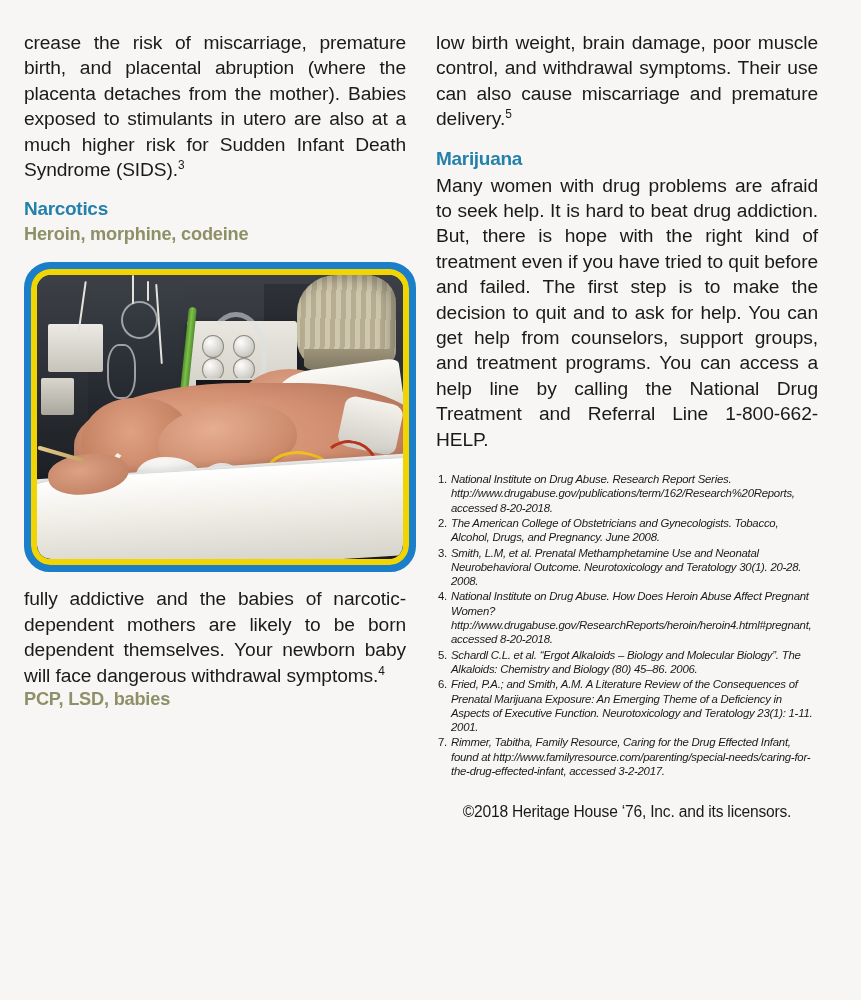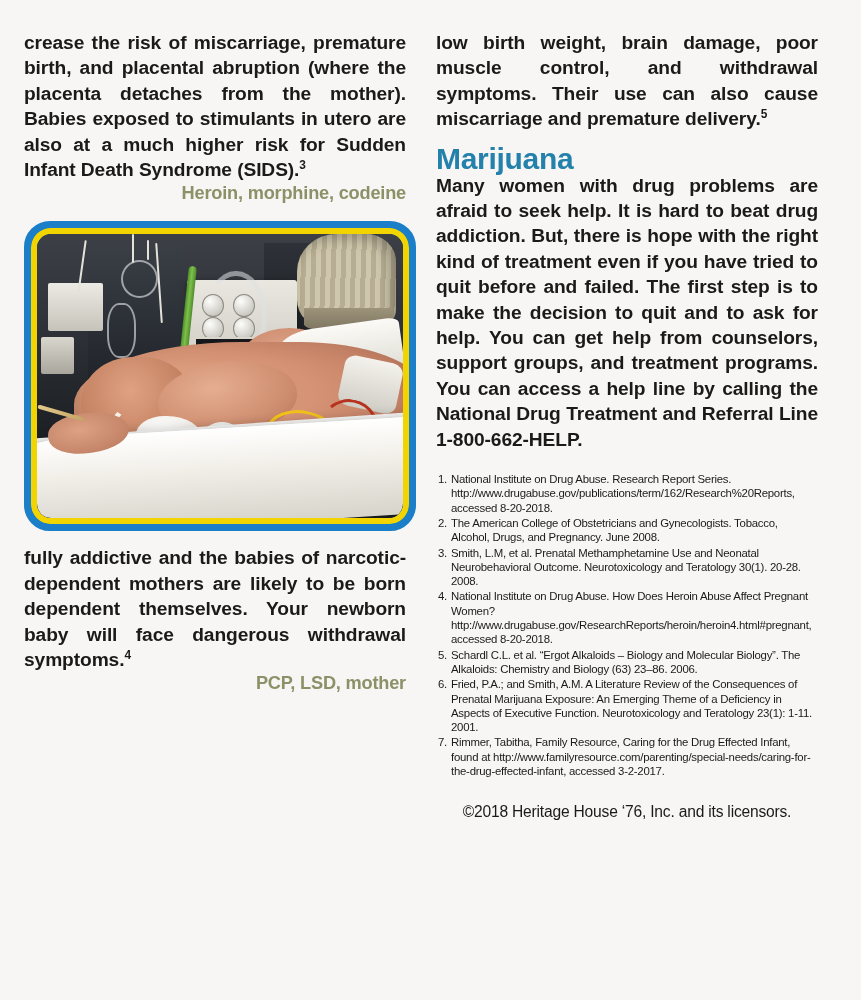--- a/index.html
+++ b/index.html
@@ -31,39 +31,38 @@
 
   
   p.body {
     margin: 0 0 0 0;
     font-size: 19.2px;
     line-height: 25.4px;
     color: #1a1a1a;
     text-align: justify;
     text-justify: inter-word;
     letter-spacing: -0.1px;
-    font-weight: 700;
+    font-weight: 400;
   }
 
   h2.section {
     margin: 13px 0 1px 0;
-    font-size: 30px;
+    font-size: 19px;
     line-height: 27px;
     color: #2381ab;
     font-weight: 700;
     letter-spacing: -0.3px;
   }
   h3.sub {
     margin: 0 0 2px 0;
     font-size: 18.2px;
     line-height: 23px;
     color: #8e9068;
     font-weight: 700;
     letter-spacing: -0.2px;
-    text-align: right;
   }
   sup { font-size: 0.62em; vertical-align: super; line-height: 0; }
 
   
   .photo-wrap {
     margin: 16px 0 14px 0;
     width: 392px;
     height: 310px;
     box-sizing: border-box;
     border: 7px solid #1a7ec8;
@@ -357,20 +356,21 @@
   .ref-num {
     width: 15px;
     flex: 0 0 15px;
     text-align: right;
     padding-right: 4px;
     box-sizing: border-box;
   }
   .ref-text {
     flex: 1 1 auto;
     word-break: break-word;
+    font-style: italic;
   }
 
   
   .footer {
     margin-top: 24px;
     text-align: center;
     font-size: 15.6px;
     line-height: 20.5px;
     color: #1a1a1a;
     letter-spacing: -0.2px;
@@ -379,20 +379,21 @@
 </style>
 </head>
 <body>
 
 <div class="page">
 
   <div class="col">
 
     <p class="body"><span>crease the risk of miscarriage, premature birth, and placental abruption (where the placenta detaches from the mother). Babies exposed to stimulants in utero are also at a much higher risk for Sudden Infant Death Syndrome (SIDS).</span><sup>3</sup></p>
 
+    <h2 class="section">Narcotics</h2>
     <h3 class="sub">Heroin, morphine, codeine</h3>
 
     <div class="photo-wrap">
       <div class="photo-inner">
         <div class="photo">
           <div class="scene"></div>
           <div class="eq-dark-slab"></div>
           <div class="eq-dark-slab2"></div>
           <div class="eq-box-left"></div>
           <div class="eq-box-left2"></div>
@@ -428,21 +429,21 @@
           <div class="tray-edge"></div>
           <div class="tray"></div>
           <div class="finger"></div>
           <div class="stick"></div>
         </div>
       </div>
     </div>
 
     <p class="body"><span>fully addictive and the babies of narcotic-dependent mothers are likely to be born dependent themselves. Your newborn baby will face dangerous withdrawal symptoms.</span><sup>4</sup></p>
 
-    <h3 class="sub">PCP, LSD, mother</h3>
+    <h3 class="sub">PCP, LSD, babies</h3>
   </div>
 
   <div class="col">
 
     <p class="body"><span>low birth weight, brain damage, poor muscle control, and withdrawal symptoms. Their use can also cause miscarriage and premature delivery.</span><sup>5</sup></p>
 
     <h2 class="section">Marijuana</h2>
 
     <p class="body">Many women with drug problems are afraid to seek help. It is hard to beat drug addiction. But, there is hope with the right kind of treatment even if you have tried to quit before and failed. The first step is to make the decision to quit and to ask for help. You can get help from counselors, support groups, and treatment programs. You can access a help line by calling the National Drug Treatment and Referral Line 1-800-662-HELP.</p>
 
@@ -458,21 +459,21 @@
       <div class="ref-item">
         <div class="ref-num">3.</div>
         <div class="ref-text">Smith, L.M, et al. Prenatal Methamphetamine Use and Neonatal Neurobehavioral Outcome. Neurotoxicology and Teratology 30(1). 20-28. 2008.</div>
       </div>
       <div class="ref-item">
         <div class="ref-num">4.</div>
         <div class="ref-text">National Institute on Drug Abuse. How Does Heroin Abuse Affect Pregnant Women? http://www.drugabuse.gov/ResearchReports/heroin/heroin4.html#pregnant, accessed 8-20-2018.</div>
       </div>
       <div class="ref-item">
         <div class="ref-num">5.</div>
-        <div class="ref-text">Schardl C.L. et al. “Ergot Alkaloids – Biology and Molecular Biology”. The Alkaloids: Chemistry and Biology (63) 23–86. 2006.</div>
+        <div class="ref-text">Schardl C.L. et al. “Ergot Alkaloids – Biology and Molecular Biology”. The Alkaloids: Chemistry and Biology (80) 45–86. 2006.</div>
       </div>
       <div class="ref-item">
         <div class="ref-num">6.</div>
         <div class="ref-text">Fried, P.A.; and Smith, A.M. A Literature Review of the Consequences of Prenatal Marijuana Exposure: An Emerging Theme of a Deficiency in Aspects of Executive Function. Neurotoxicology and Teratology 23(1): 1-11. 2001.</div>
       </div>
       <div class="ref-item">
         <div class="ref-num">7.</div>
         <div class="ref-text">Rimmer, Tabitha, Family Resource, Caring for the Drug Effected Infant, found at http://www.familyresource.com/parenting/special-needs/caring-for-the-drug-effected-infant, accessed 3-2-2017.</div>
       </div>
     </div>

